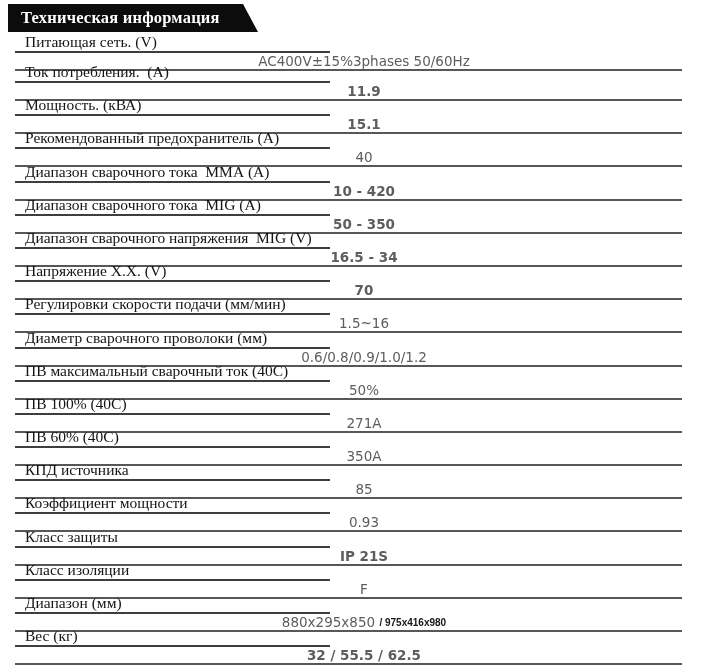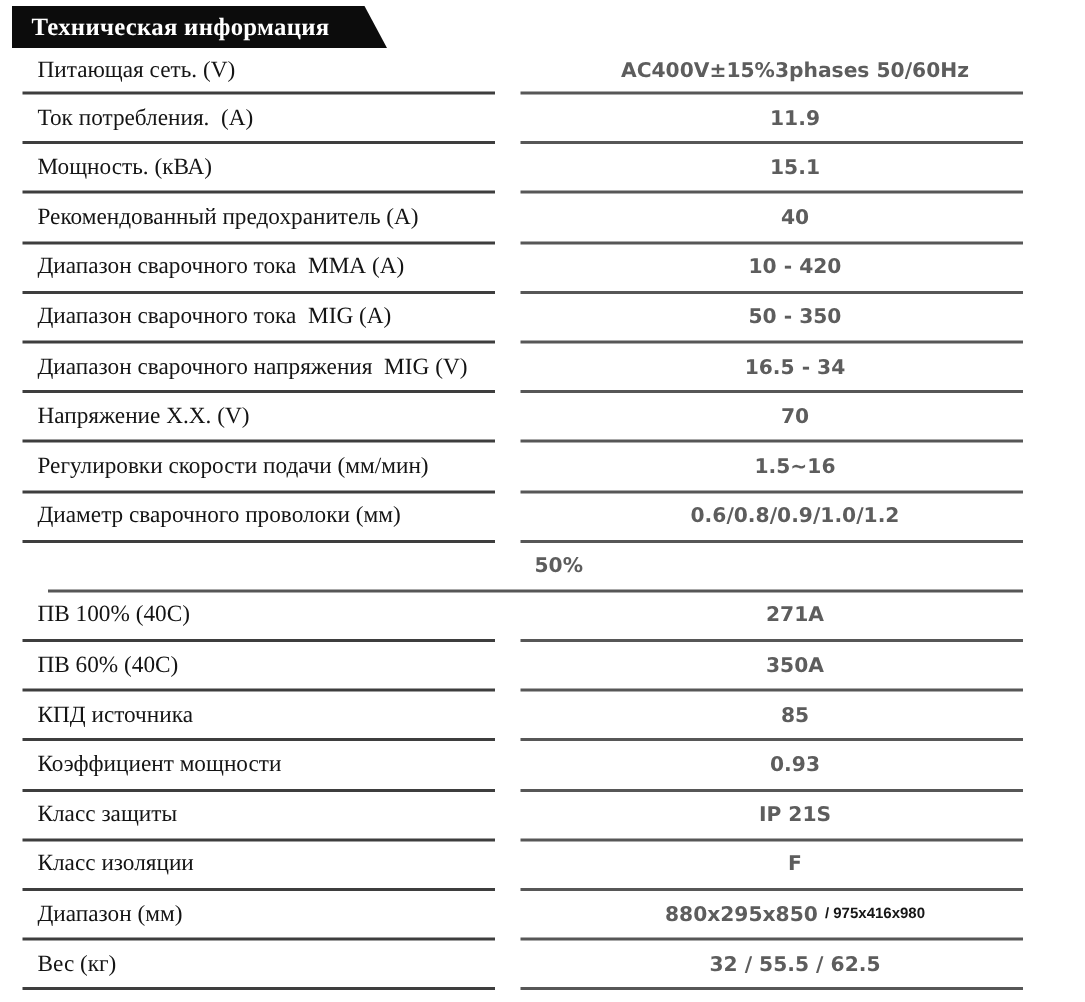--- a/index.html
+++ b/index.html
@@ -30,21 +30,21 @@
     font-size: 16.5px;
     letter-spacing: 0.2px;
     white-space: pre;
   }
   .spec-table {
     position: absolute;
     left: 15px;
     top: 33px;
     width: 698px;
   }
-  .row { display: flex; height: 33.2px; }
+  .row { display: flex; height: 33.2px; flex-direction: column; }
   .row.first { height: 30px; }
   .cell {
     box-sizing: border-box;
     display: flex;
     align-items: center;
     white-space: pre;
   }
   .cell.label {
     width: 315px;
     border-bottom: 2px solid #3e3e3e;
@@ -57,21 +57,21 @@
     flex: 1;
     border-bottom: 2px solid #575757;
     justify-content: center;
     font-family: "DejaVu Sans", sans-serif;
     font-size: 13.5px;
     color: #5d5d5d;
   }
   .muted {
     font-family: "DejaVu Sans", sans-serif;
     color: #5d5d5d;
-    font-weight: bold;
+    font-weight: normal;
   }
   .strong {
     font-family: "Liberation Sans", sans-serif;
     color: #161616;
     font-weight: bold;
     font-size: 10px;
   }
 </style>
 </head>
 <body>
@@ -138,20 +138,21 @@
       <div class="cell value muted">1.5~16</div>
     </div>
 
     <div class="row">
       <div class="cell label">Диаметр сварочного проволоки (мм)</div>
       <div class="gap"></div>
       <div class="cell value muted">0.6/0.8/0.9/1.0/1.2</div>
     </div>
 
     <div class="row">
+      <div class="cell label">ПВ максимальный сварочный ток (40C)</div>
       <div class="gap"></div>
       <div class="cell value muted">50%</div>
     </div>
 
     <div class="row">
       <div class="cell label">ПВ 100% (40C)</div>
       <div class="gap"></div>
       <div class="cell value muted">271A</div>
     </div>
 

